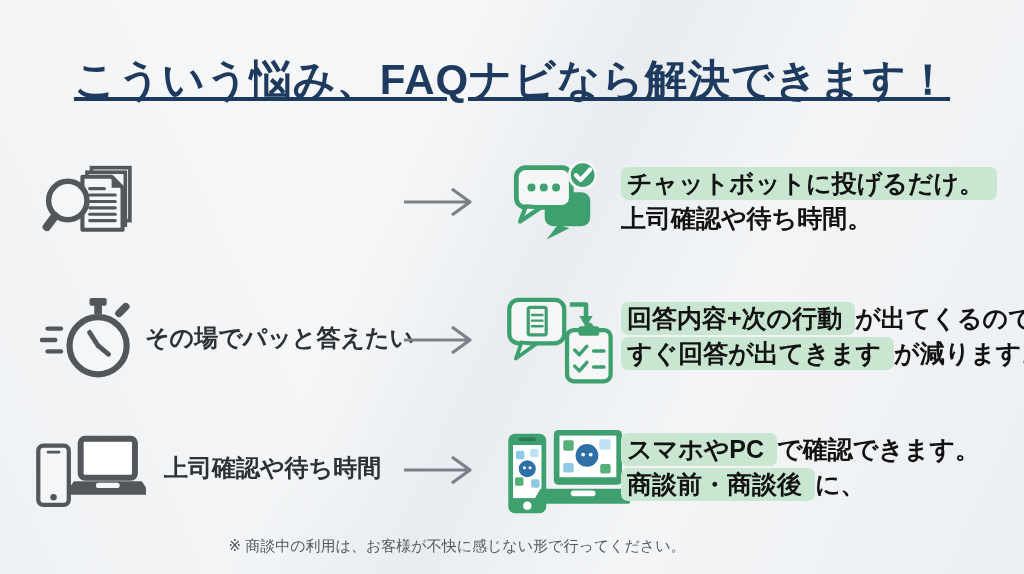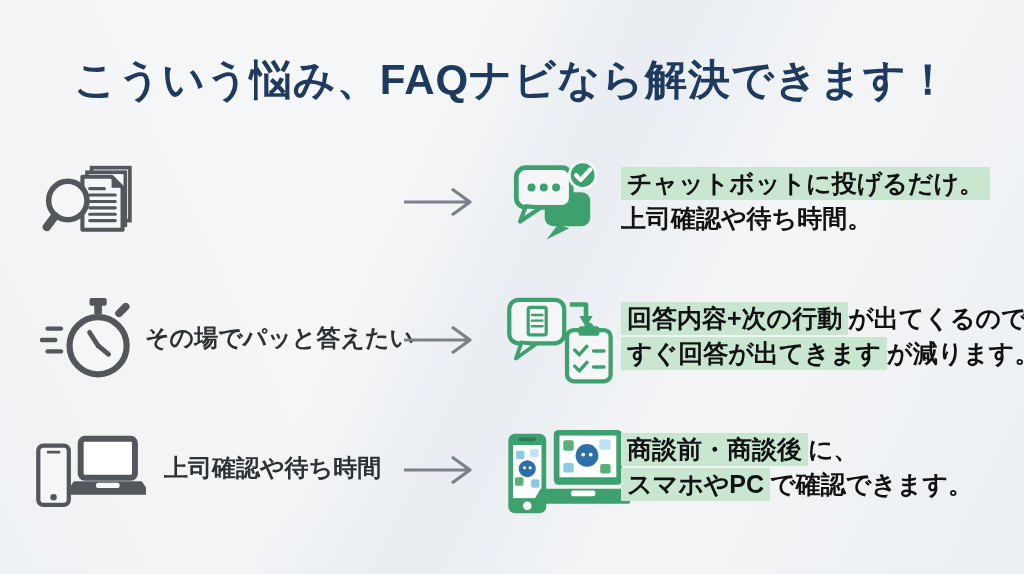--- a/index.html
+++ b/index.html
@@ -14,41 +14,43 @@
       linear-gradient(295deg, rgba(216,224,232,0.30) 0%, rgba(245,246,248,0) 42%),
       linear-gradient(65deg, rgba(220,227,234,0.25) 0%, rgba(245,246,248,0) 30%),
       #f5f6f7;
   }
   .title{
     position:absolute;top:52px;left:0;right:0;
     text-align:center;
     font-size:42px;font-weight:800;letter-spacing:1px;
     color:#1e3a5e;
     margin:0;
+    text-decoration:underline;
   }
   .row{position:absolute;left:0;right:0;}
   .row-1{top:158px;height:92px;}
   .row-2{top:292px;height:95px;}
   .row-3{top:424px;height:92px;}
   .p-icon{position:absolute;}
   .p-label{
     position:absolute;
     font-size:24px;font-weight:700;color:#2e3133;
     line-height:36px;white-space:nowrap;
   }
   .flow-arrow{position:absolute;left:402px;}
   .s-icon{position:absolute;}
   .s-text{position:absolute;left:621px;}
   .s-line{
     font-size:25px;font-weight:700;color:#121212;
     line-height:35px;white-space:nowrap;
   }
   .hl{
     background:#c9e6d1;
-    padding:2px 6px 3px 6px;
+    padding:2px 13px 3px 6px;
+    border-radius:7px;
   }
   .hl:empty{display:none;}
   .footer-note{
     position:absolute;top:537px;left:0;right:110px;
     text-align:center;
     font-size:15px;color:#55595d;font-weight:400;
   }
   svg{display:block;}
 </style>
 </head>
@@ -199,19 +201,20 @@
           <rect x="99" y="38" width="11" height="10" rx="2" fill="#57b07a"></rect>
           <circle cx="85" cy="29" r="12" fill="#2f6fa8"></circle>
           <circle cx="81" cy="28" r="2" fill="#ffffff"></circle>
           <circle cx="89" cy="28" r="2" fill="#ffffff"></circle>
         </g>
         <path d="M42,64 L130,64 L137,76 Q138,80 133,80 L39,80 Q34,80 35,76 Z" fill="#3fa06f" transform="translate(-6,0)"></path>
         <rect x="68" y="66" width="26" height="6" rx="3" fill="#ffffff"></rect>
       </svg>
     </div>
     <div class="s-text" style="top:8px;">
+      <div class="s-line"><span class="hl">スマホやPC</span><span>で確認できます。</span></div>
       <div class="s-line"><span class="hl">商談前・商談後</span><span>に、</span></div>
-      <div class="s-line"><span class="hl">スマホやPC</span><span>で確認できます。</span></div>
     </div>
   </div>
 
+  <div class="footer-note">※ 商談中の利用は、お客様が不快に感じない形で行ってください。</div>
 
 </div>
 
 </body></html>

